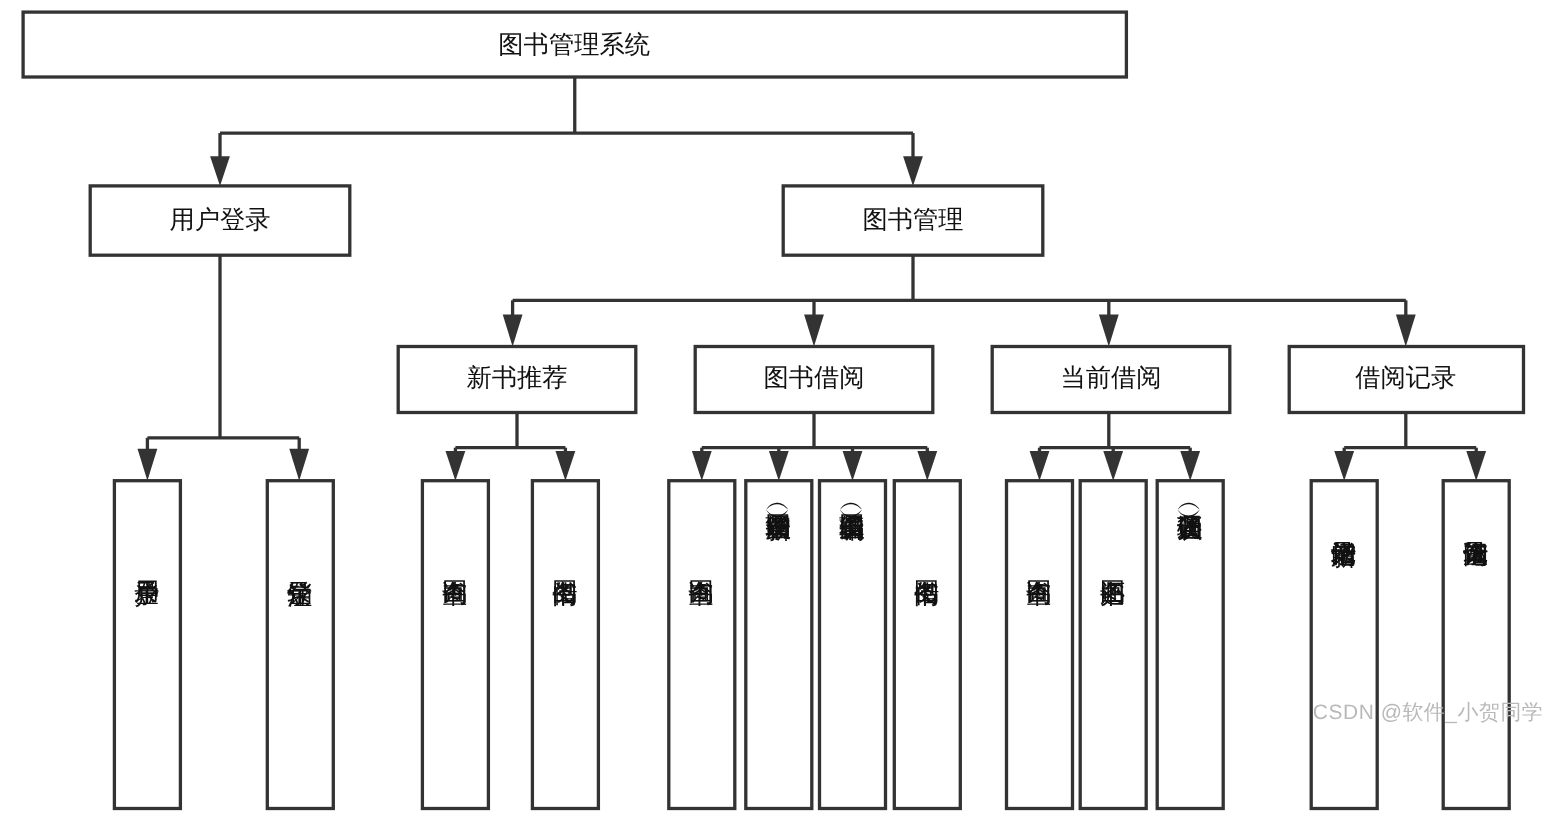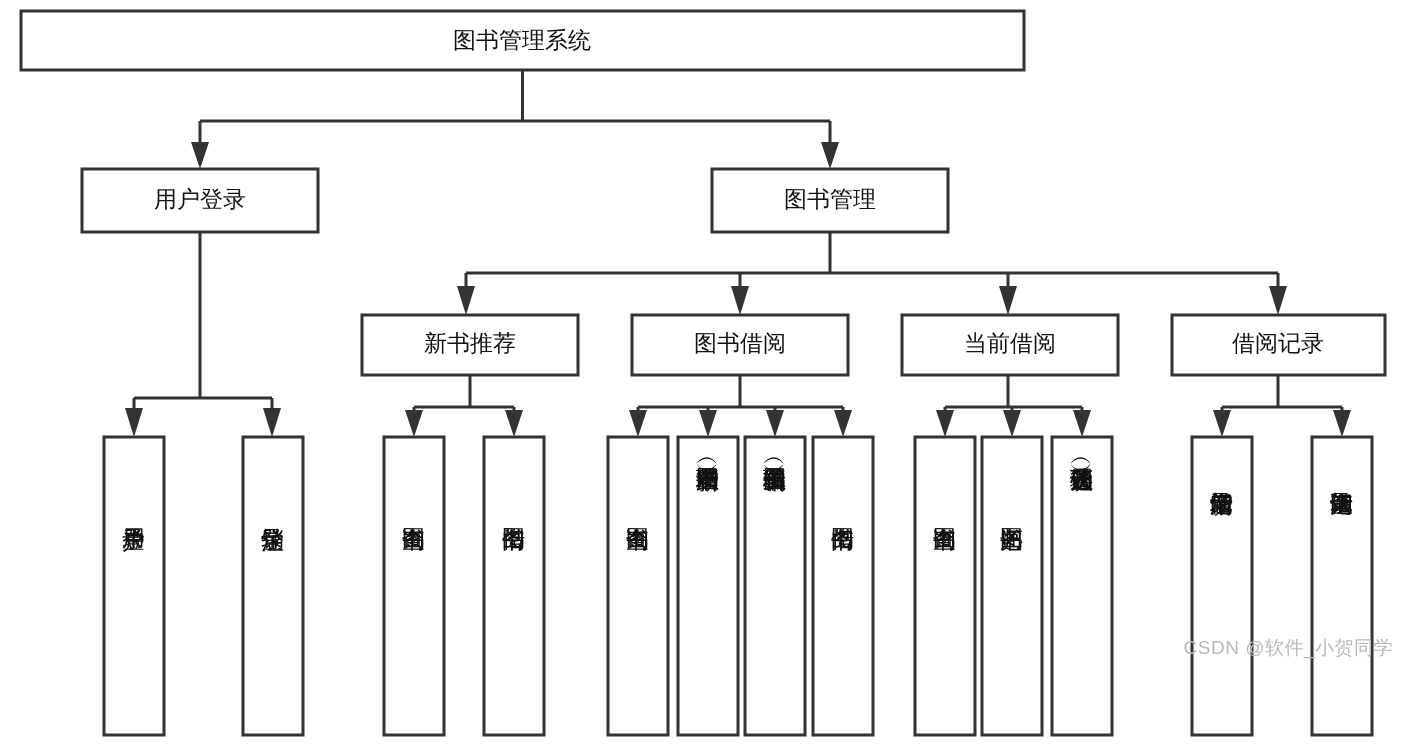--- a/index.html
+++ b/index.html
@@ -50,21 +50,21 @@
   .node-label-v {
     font-family: "Liberation Sans", "DejaVu Sans", sans-serif;
     font-size: 23px;
     fill: #111111;
     writing-mode: vertical-rl;
     text-orientation: upright;
     white-space: pre;
   }
   .watermark-text {
     position: absolute;
-    right: 12px;
+    right: 2px;
     bottom: 6px;
     font-family: "Liberation Sans", "DejaVu Sans", sans-serif;
     font-size: 19px;
     color: #b9b9b9;
     letter-spacing: 0.5px;
     user-select: none;
     pointer-events: none;
     white-space: nowrap;
   }
 </style>

